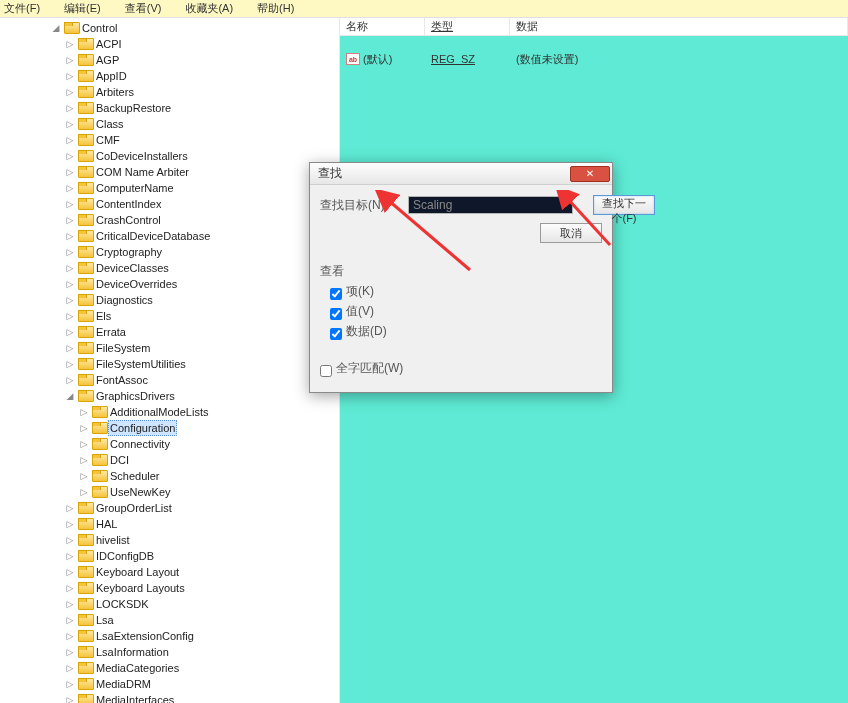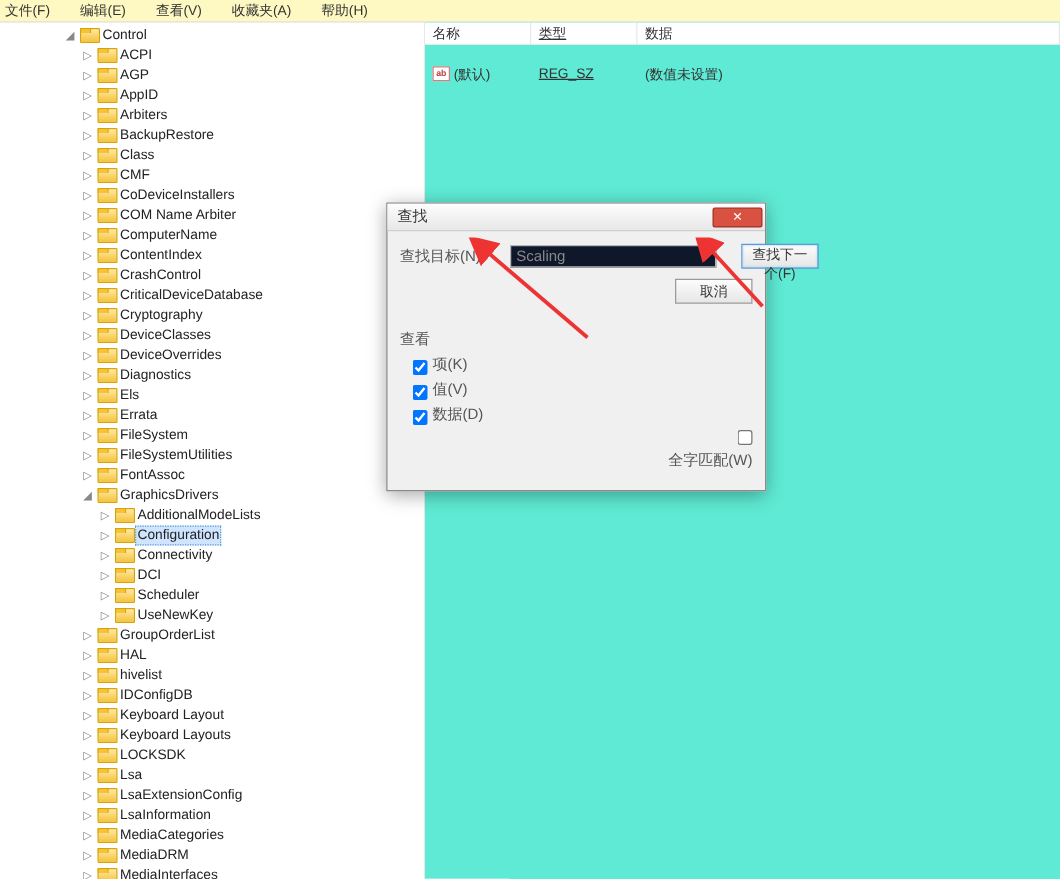--- a/index.html
+++ b/index.html
@@ -205,21 +205,21 @@
       box-shadow: 0 0 2px #9cc6ef inset;
     }
     .section-label { margin: 4px 0 2px 0; }
     .chk-row {
       display: flex;
       align-items: flex-end;
       gap: 4px;
       margin: 3px 0 3px 10px;
     }
     .chk-row input { width: 12px; height: 12px; }
-    .chk-row.nomargin { margin-left: 0; margin-top: 4px; flex-direction: column; }
+    .chk-row.nomargin { margin-left: 0; margin-top: 20px; }
 
     
     .arrow {
       position: absolute;
       pointer-events: none;
     }
   </style>
 </head>
 <body>
 

